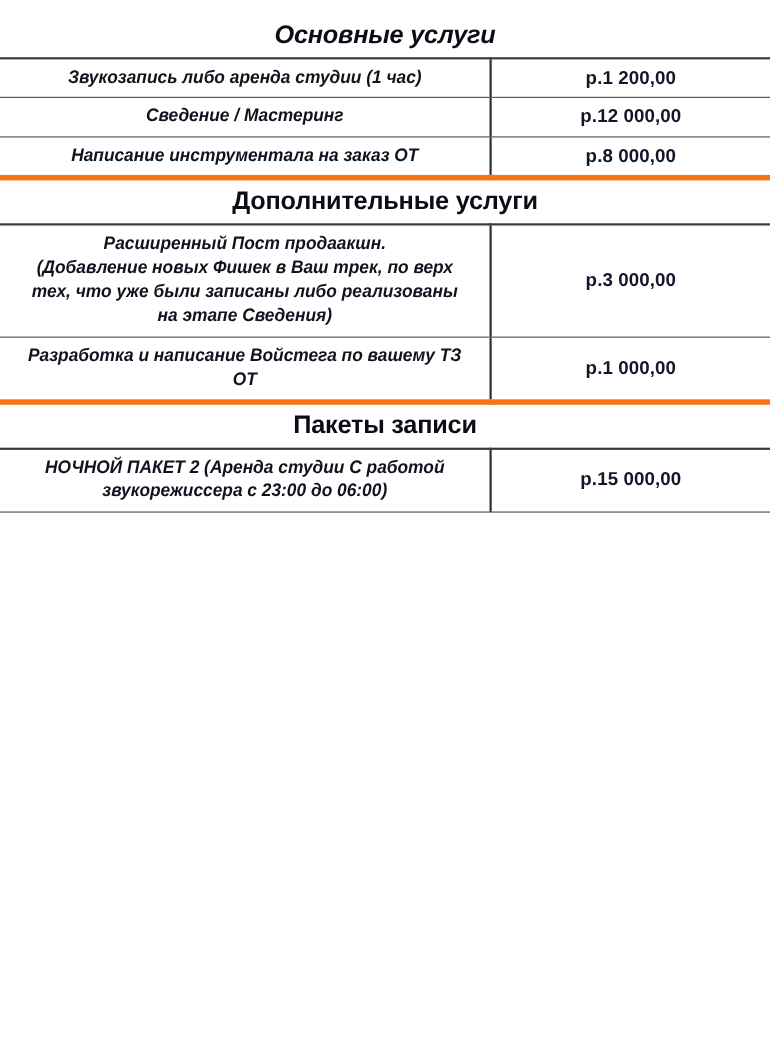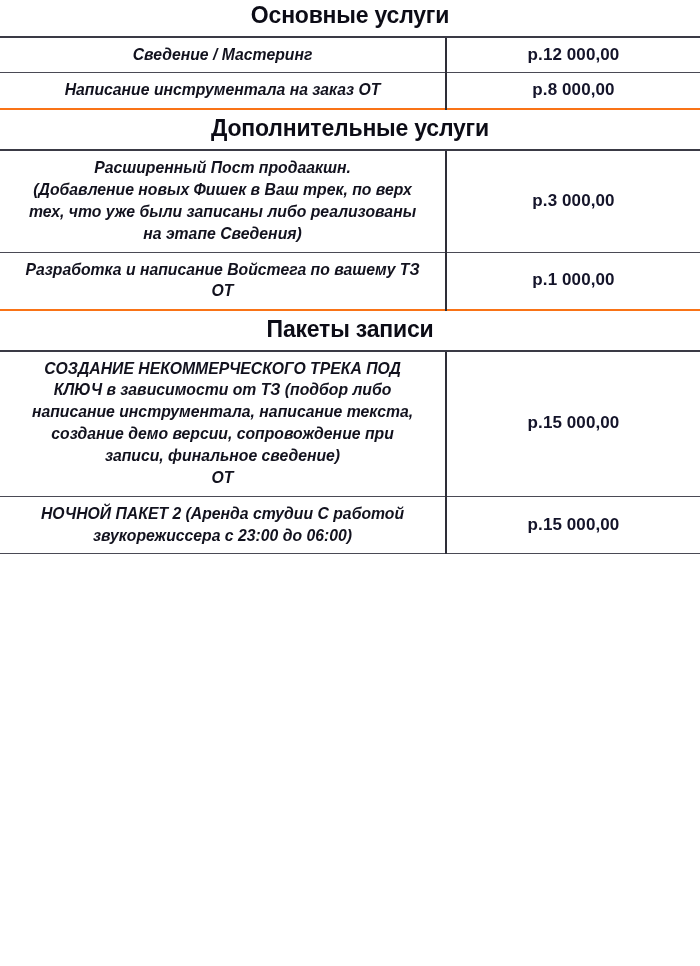--- a/index.html
+++ b/index.html
@@ -15,33 +15,34 @@
   table.pricelist{
     width:700px;
     border-collapse:collapse;
     table-layout:fixed;
   }
   col.c-name{width:446px;}
   col.c-price{width:254px;}
 
   
   tr.section > td{
-    border-top:2px solid #f97316;
+    border-top:5px solid #f97316;
     border-bottom:2px solid #3a3a45;
     text-align:center;
     font-weight:bold;
     font-style:normal;
     font-size:23px;
     letter-spacing:-0.2px;
     padding:5px 0 7px 0;
     color:#0c0c16;
   }
   tr.section.first > td{
     border-top:none;
-    padding-top:2px;
+    padding-top:18px;
+    font-style:italic;
   }
 
   
   tr.item > td{
     border-top:1.6px solid #4a4a55;
     border-bottom:1.6px solid #4a4a55;
     vertical-align:middle;
   }
   tr.item > td.name{
     border-right:2px solid #2e2e38;
@@ -77,20 +78,24 @@
   <table class="pricelist">
     <colgroup>
       <col class="c-name">
       <col class="c-price">
     </colgroup>
     <tbody>
         <tr class="section first">
           <td colspan="2">Основные услуги</td>
         </tr>
         <tr class="item">
+          <td class="name">Звукозапись либо аренда студии (1 час)</td>
+          <td class="price">р.1 200,00</td>
+        </tr>
+        <tr class="item">
           <td class="name">Сведение / Мастеринг</td>
           <td class="price">р.12 000,00</td>
         </tr>
         <tr class="item">
           <td class="name">Написание инструментала на заказ   ОТ</td>
           <td class="price">р.8 000,00</td>
         </tr>
         <tr class="section">
           <td colspan="2">Дополнительные услуги</td>
         </tr>
@@ -102,29 +107,20 @@
           <td class="price">р.3 000,00</td>
         </tr>
         <tr class="item">
           <td class="name">Разработка и написание Войстега по вашему ТЗ
 ОТ</td>
           <td class="price">р.1 000,00</td>
         </tr>
         <tr class="section">
           <td colspan="2">Пакеты записи</td>
         </tr>
-        <tr class="item tall">
-          <td class="name">СОЗДАНИЕ НЕКОММЕРЧЕСКОГО ТРЕКА ПОД
-КЛЮЧ в зависимости от ТЗ (подбор либо
-написание инструментала, написание текста,
-создание демо версии, сопровождение при
-записи, финальное сведение)
-ОТ</td>
-          <td class="price">р.15 000,00</td>
-        </tr>
         <tr class="item">
           <td class="name">НОЧНОЙ ПАКЕТ 2 (Аренда студии С работой
 звукорежиссера с 23:00 до 06:00)</td>
           <td class="price">р.15 000,00</td>
         </tr>
       </tbody>
   </table>
 </div>
 
 </body></html>

